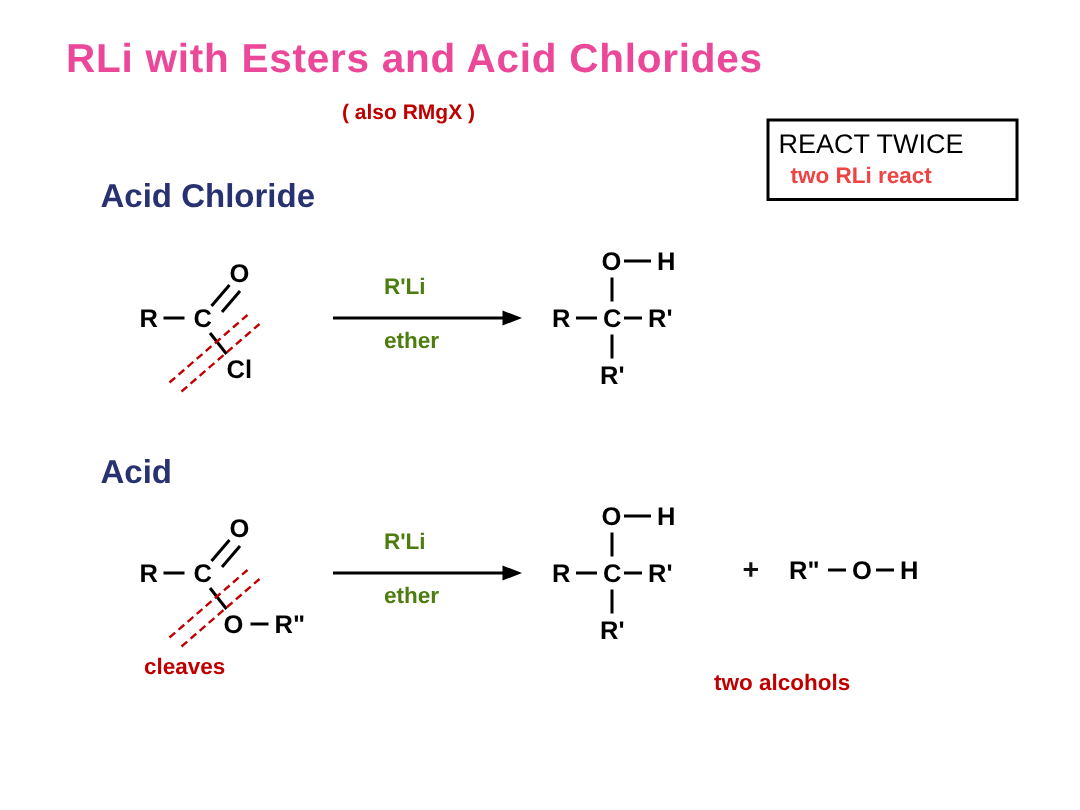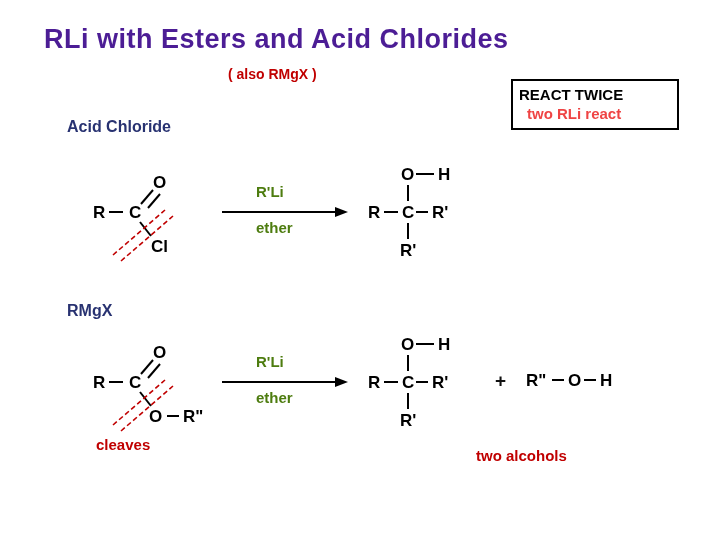--- a/index.html
+++ b/index.html
@@ -2,35 +2,35 @@
 <html><head>
 <meta charset="utf-8">
 <style>
   html,body{margin:0;padding:0;background:#888;}
   .slide{
     position:relative;width:720px;height:540px;background:#ffffff;
     font-family:"Liberation Sans", sans-serif;overflow:hidden;
   }
   .abs{position:absolute;}
   .title{
-    left:44px;top:24px;font-size:27px;font-weight:bold;color:#4c1d95;
+    left:44px;top:24px;font-size:27px;font-weight:bold;color:#ec4899;
     letter-spacing:0.5px;white-space:nowrap;
   }
   .subtitle{
     left:228px;top:66px;font-size:14px;font-weight:bold;color:#c00000;
     white-space:nowrap;
   }
   .callout{
     left:511px;top:79px;width:152px;border:2px solid #000;background:#fff;
     padding:5px 6px 6px 6px;
   }
-  .callout .l1{font-size:15px;font-weight:bold;color:#000;}
+  .callout .l1{font-size:18px;font-weight:normal;color:#000;}
   .callout .l2{font-size:15px;font-weight:bold;color:#ef4444;padding-left:8px;margin-top:2px;}
   .heading{
-    font-size:16px;font-weight:bold;color:#283271;white-space:nowrap;
+    font-size:22px;font-weight:bold;color:#283271;white-space:nowrap;
   }
   .reagent{font-size:15px;font-weight:600;color:#4d7c0f;white-space:nowrap;}
   .footnote{font-size:15px;font-weight:bold;color:#c00000;white-space:nowrap;}
   .plus{font-size:19px;font-weight:bold;color:#111;}
   svg text{
     font-family:"Liberation Sans", sans-serif;font-weight:bold;
     font-size:17px;fill:#000;
   }
   .bond{stroke:#000;stroke-width:2;fill:none;}
   .cleave{stroke:#c00000;stroke-width:1.6;fill:none;stroke-dasharray:5 3;}
@@ -84,21 +84,21 @@
       <line class="bond" x1="40" y1="67" x2="40" y2="83"></line>
     </g>
     <text x="33" y="24">O</text>
     <text x="70" y="24">H</text>
     <text x="0" y="62">R</text>
     <text x="34" y="62">C</text>
     <text x="64" y="62">R'</text>
     <text x="32" y="100">R'</text>
   </svg>
 
-  <div class="abs heading" style="left:67px;top:302px;">RMgX</div>
+  <div class="abs heading" style="left:67px;top:302px;">Acid</div>
 
   <svg class="abs" style="left:85px;top:330px;" width="175" height="108">
     <g>
       <line class="bond" x1="24" y1="52" x2="38" y2="52"></line>
       <line class="bond" x1="56" y1="44" x2="68" y2="30"></line>
       <line class="bond" x1="63" y1="48" x2="75" y2="34"></line>
       <line class="bond" x1="55" y1="62" x2="66" y2="76"></line>
       <line class="bond" x1="82" y1="86" x2="94" y2="86"></line>
     </g>
     <g>

